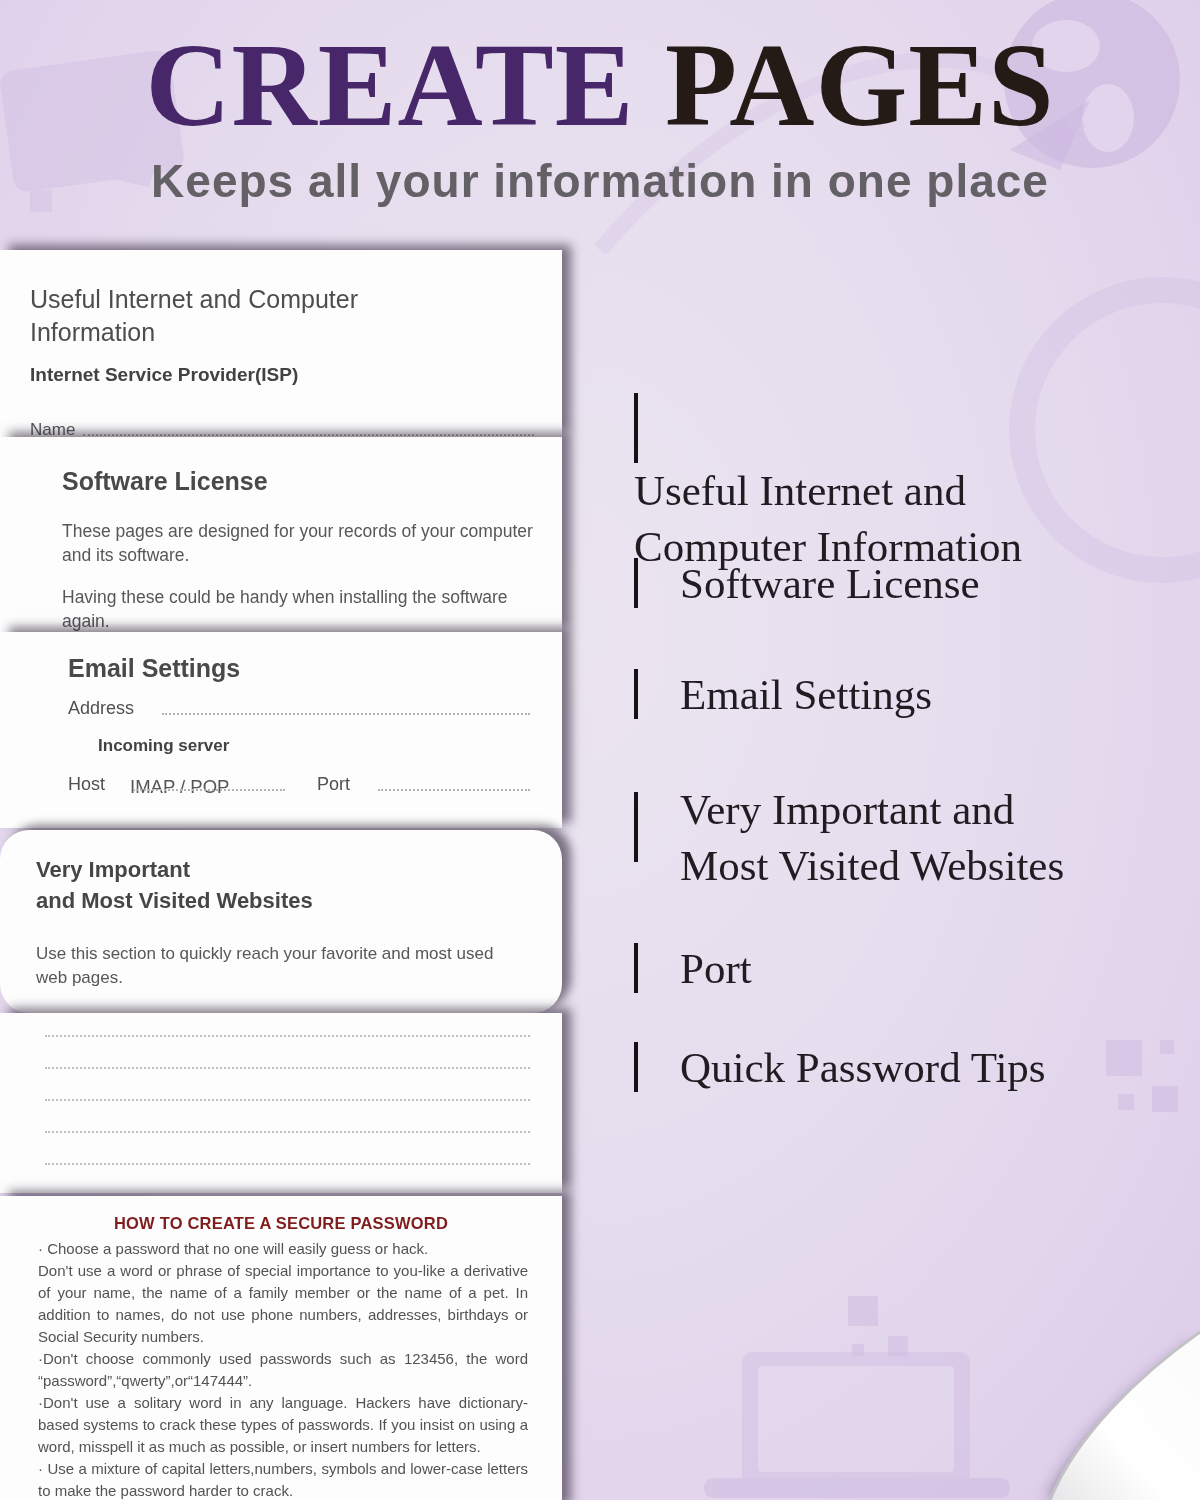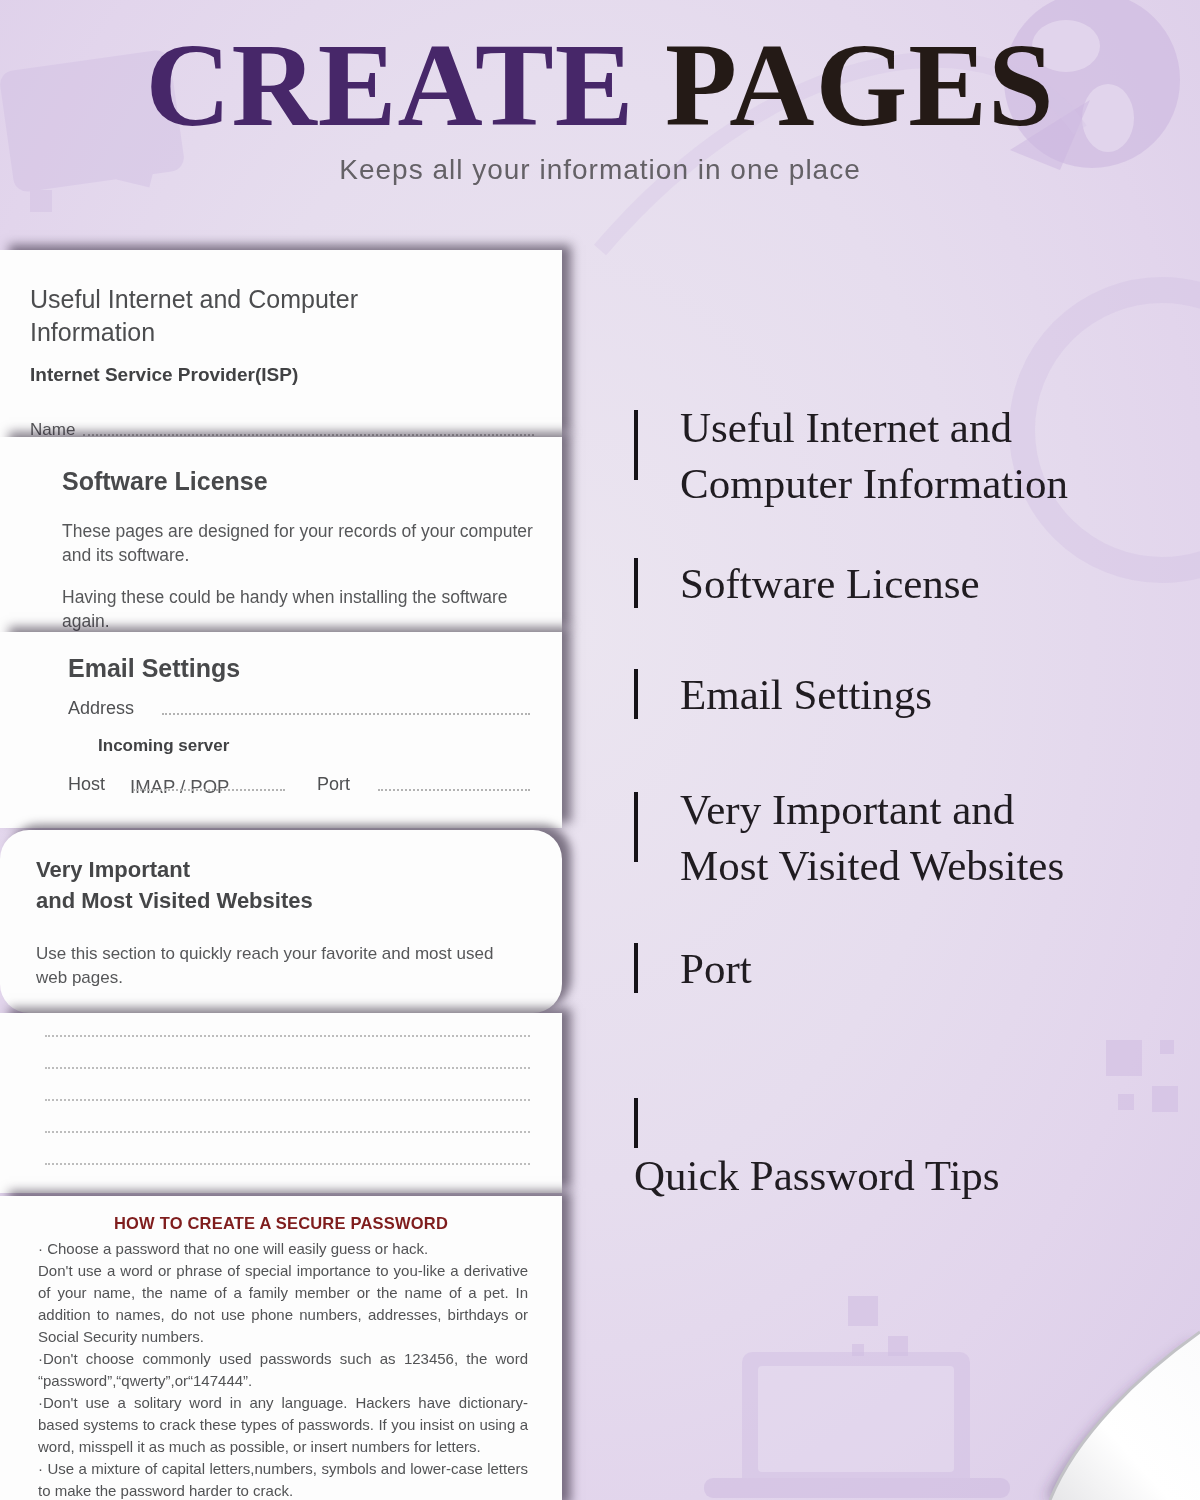--- a/index.html
+++ b/index.html
@@ -14,21 +14,21 @@
 
   
   .header { position:absolute; top:26px; left:0; width:1200px; text-align:center; z-index:1; }
   .main-title {
     font-family:"Liberation Serif","DejaVu Serif",serif;
     font-weight:bold; font-size:118px; line-height:120px; letter-spacing:1px;
     white-space:nowrap;
   }
   .main-title .word-extra { color:#472769; }
   .main-title .word-pages { color:#241a16; }
-  .subtitle { margin-top:8px; font-size:28px; color:#646166; letter-spacing:1px; }
+  .subtitle { margin-top:8px; font-size:46px; color:#646166; letter-spacing:1px;font-weight:bold; }
 
   
   .card {
     position:absolute; left:0; width:562px; background:#fdfdfd; overflow:hidden;
     box-shadow: 9px -5px 10px rgba(32,22,42,0.55);
     color:#4b4c4e;
   }
   .card .abs { position:absolute; }
   .card1 { top:250px; height:187px; z-index:2; }
   .card2 { top:437px; height:195px; z-index:3; }
@@ -65,22 +65,22 @@
   .card6 .tips p { text-align:justify; }
   .card6 .tips p.first { text-align:left; }
 
   
   .toc-item { position:absolute; left:634px; display:flex; z-index:1; }
   .toc-bar { width:4px; background:#151217; margin-right:42px; flex:none; }
   .toc-text { font-family:"Liberation Serif","DejaVu Serif",serif; font-size:43px; line-height:56px; color:#201c21; font-weight:500; white-space:nowrap; }
   .toc-text .l { display:block; }
   .two-line .toc-bar { height:70px; margin-top:10px; }
   .one-line .toc-bar { height:50px; margin-top:2px; }
-  .ti1 { top:400px; } .ti2 { top:556px; } .ti3 { top:667px; }
-  .ti4 { top:782px; } .ti5 { top:941px; } .ti6 { top:1096px;flex-direction:column; }
+  .ti1 { top:383px;flex-direction:column; } .ti2 { top:556px; } .ti3 { top:667px; }
+  .ti4 { top:782px; } .ti5 { top:941px; } .ti6 { top:1040px; }
 
   .curl { position:absolute; right:0; bottom:0; z-index:9; }
 </style>
 </head>
 <body>
 
 <div class="stage">
 
   <svg class="decor" viewBox="0 0 1200 1500">
     <g>

